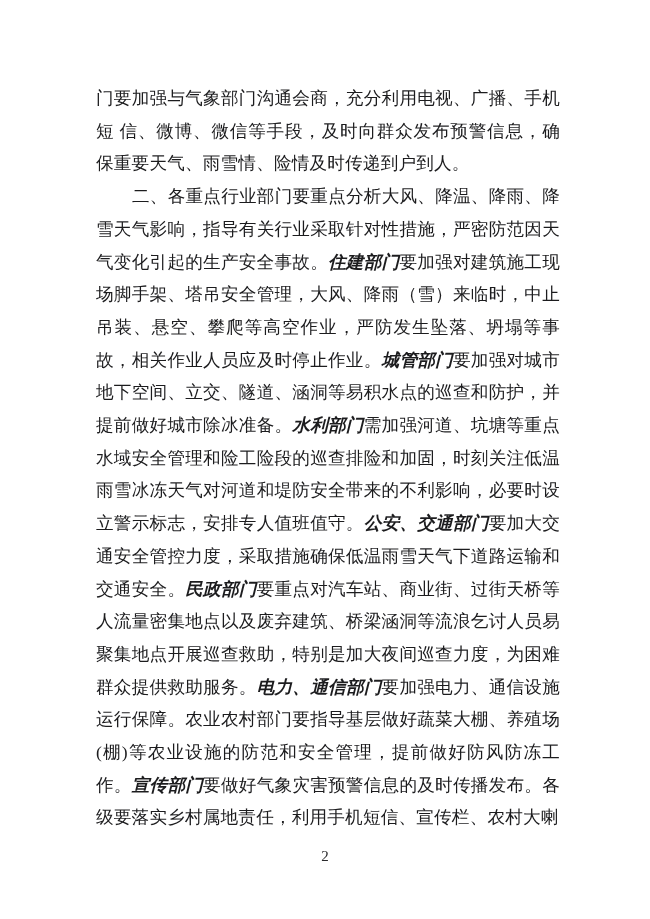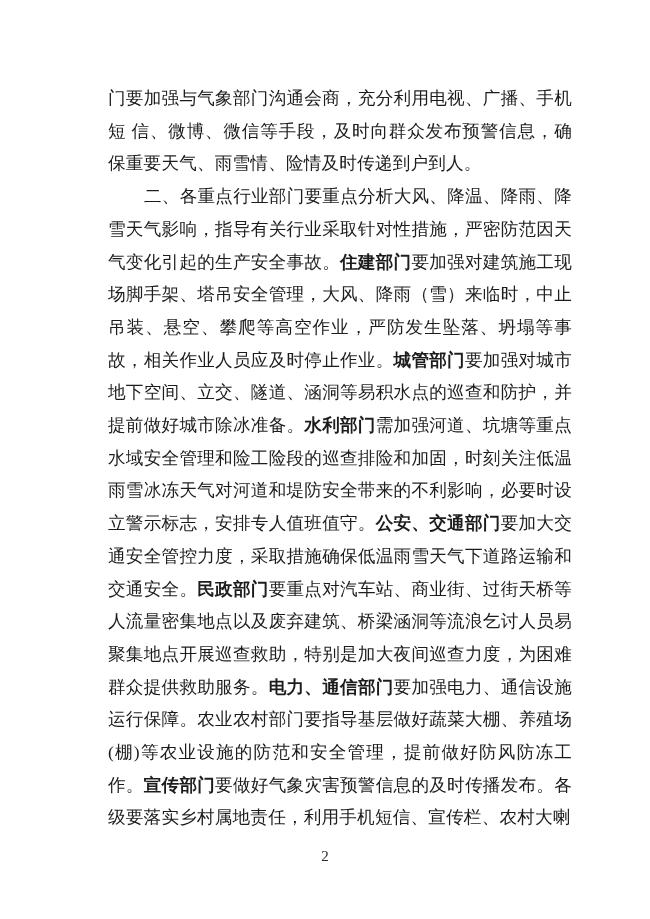--- a/index.html
+++ b/index.html
@@ -10,39 +10,40 @@
   }
   .page {
     position: relative;
     width: 650px;
     height: 919px;
     background: #ffffff;
     overflow: hidden;
   }
   .doc-body {
     position: absolute;
-    left: 108px;
+    left: 96px;
     top: 82px;
     width: 464px;
     color: #1c1c1e;
     font-size: 17.6px;
     line-height: 32.7px;
     text-align: justify;
     text-justify: inter-character;
     letter-spacing: 0.2px;
   }
   .para {
     text-align: justify;
     margin: 0;
   }
   .para.indent {
     text-indent: 36px;
   }
   .seg-bold {
     font-weight: bold;
+    font-style: italic;
   }
   .page-number {
     position: absolute;
     top: 848px;
     left: 0;
     width: 100%;
     text-align: center;
     font-size: 15px;
     color: #2a2a2c;
   }

